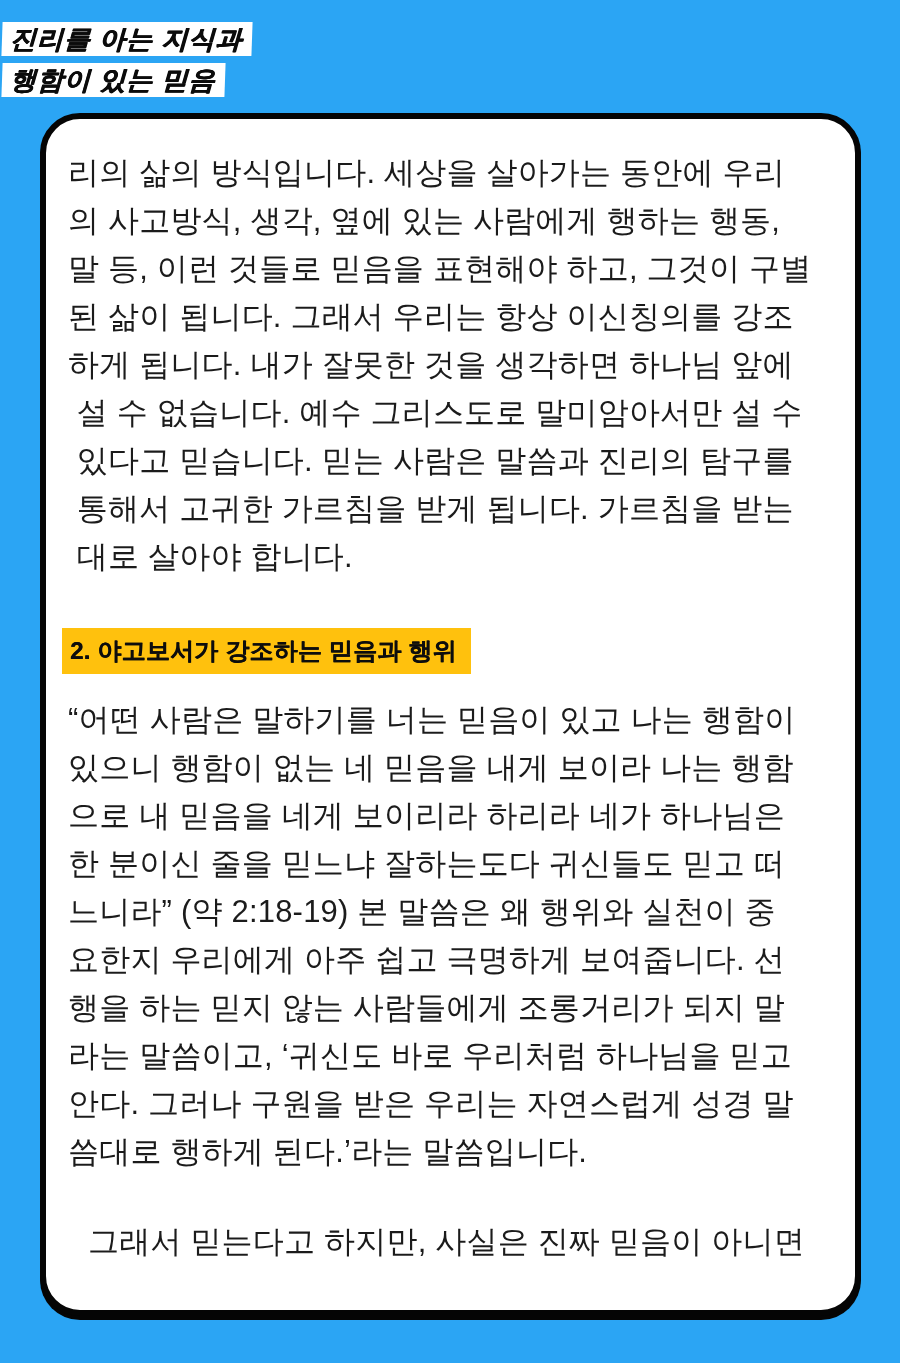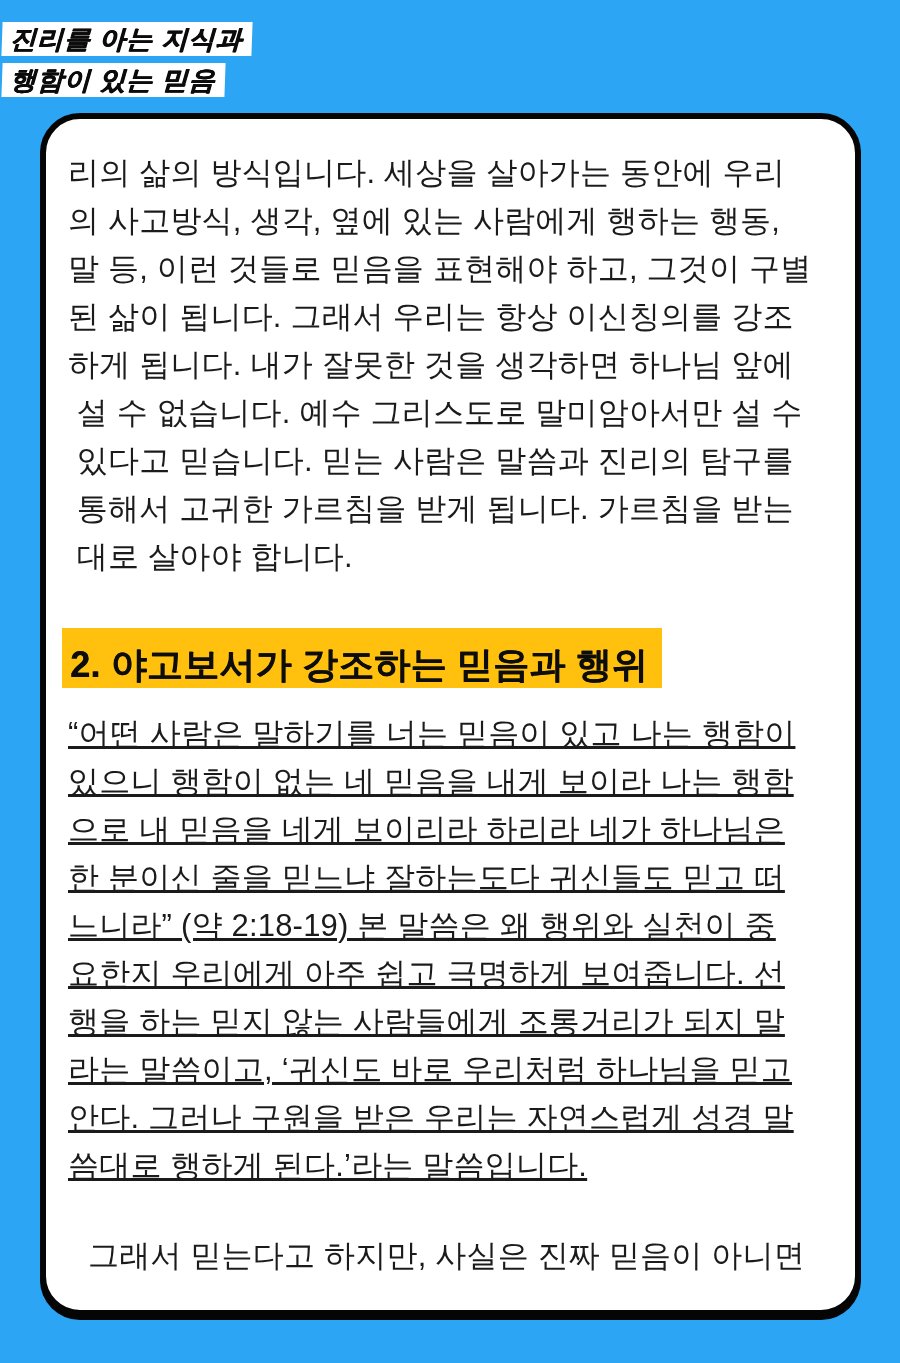--- a/index.html
+++ b/index.html
@@ -57,29 +57,29 @@
     white-space: pre-wrap;   
     letter-spacing: 0.2px;
   }
 
   .heading-row { margin-top: 47px; }
   .heading-highlight {
     display: inline-block;
     background: #FFC10D;
     color: #0d0d0d;
     font-weight: 700;
-    font-size: 36px;
+    font-size: 24px;
     line-height: 42px;
-    padding: 16px 14px 2px 8px;
+    padding: 2px 14px 2px 8px;
     margin-left: -6px;
     letter-spacing: 0.2px;
     text-shadow: 0.5px 0 #0d0d0d;
   }
 
-  .para-2 { margin-top: 22px; text-decoration: underline; }
+  .para-2 { margin-top: 22px; }
   .para-3 { margin-top: 42px; white-space: pre-wrap; margin-left: 20px; }
 </style>
 </head>
 <body>
 
 <div class="header">
   <div class="title-strip">진리를 아는 지식과</div>
   <div class="title-strip">행함이 있는 믿음</div>
 </div>
 

